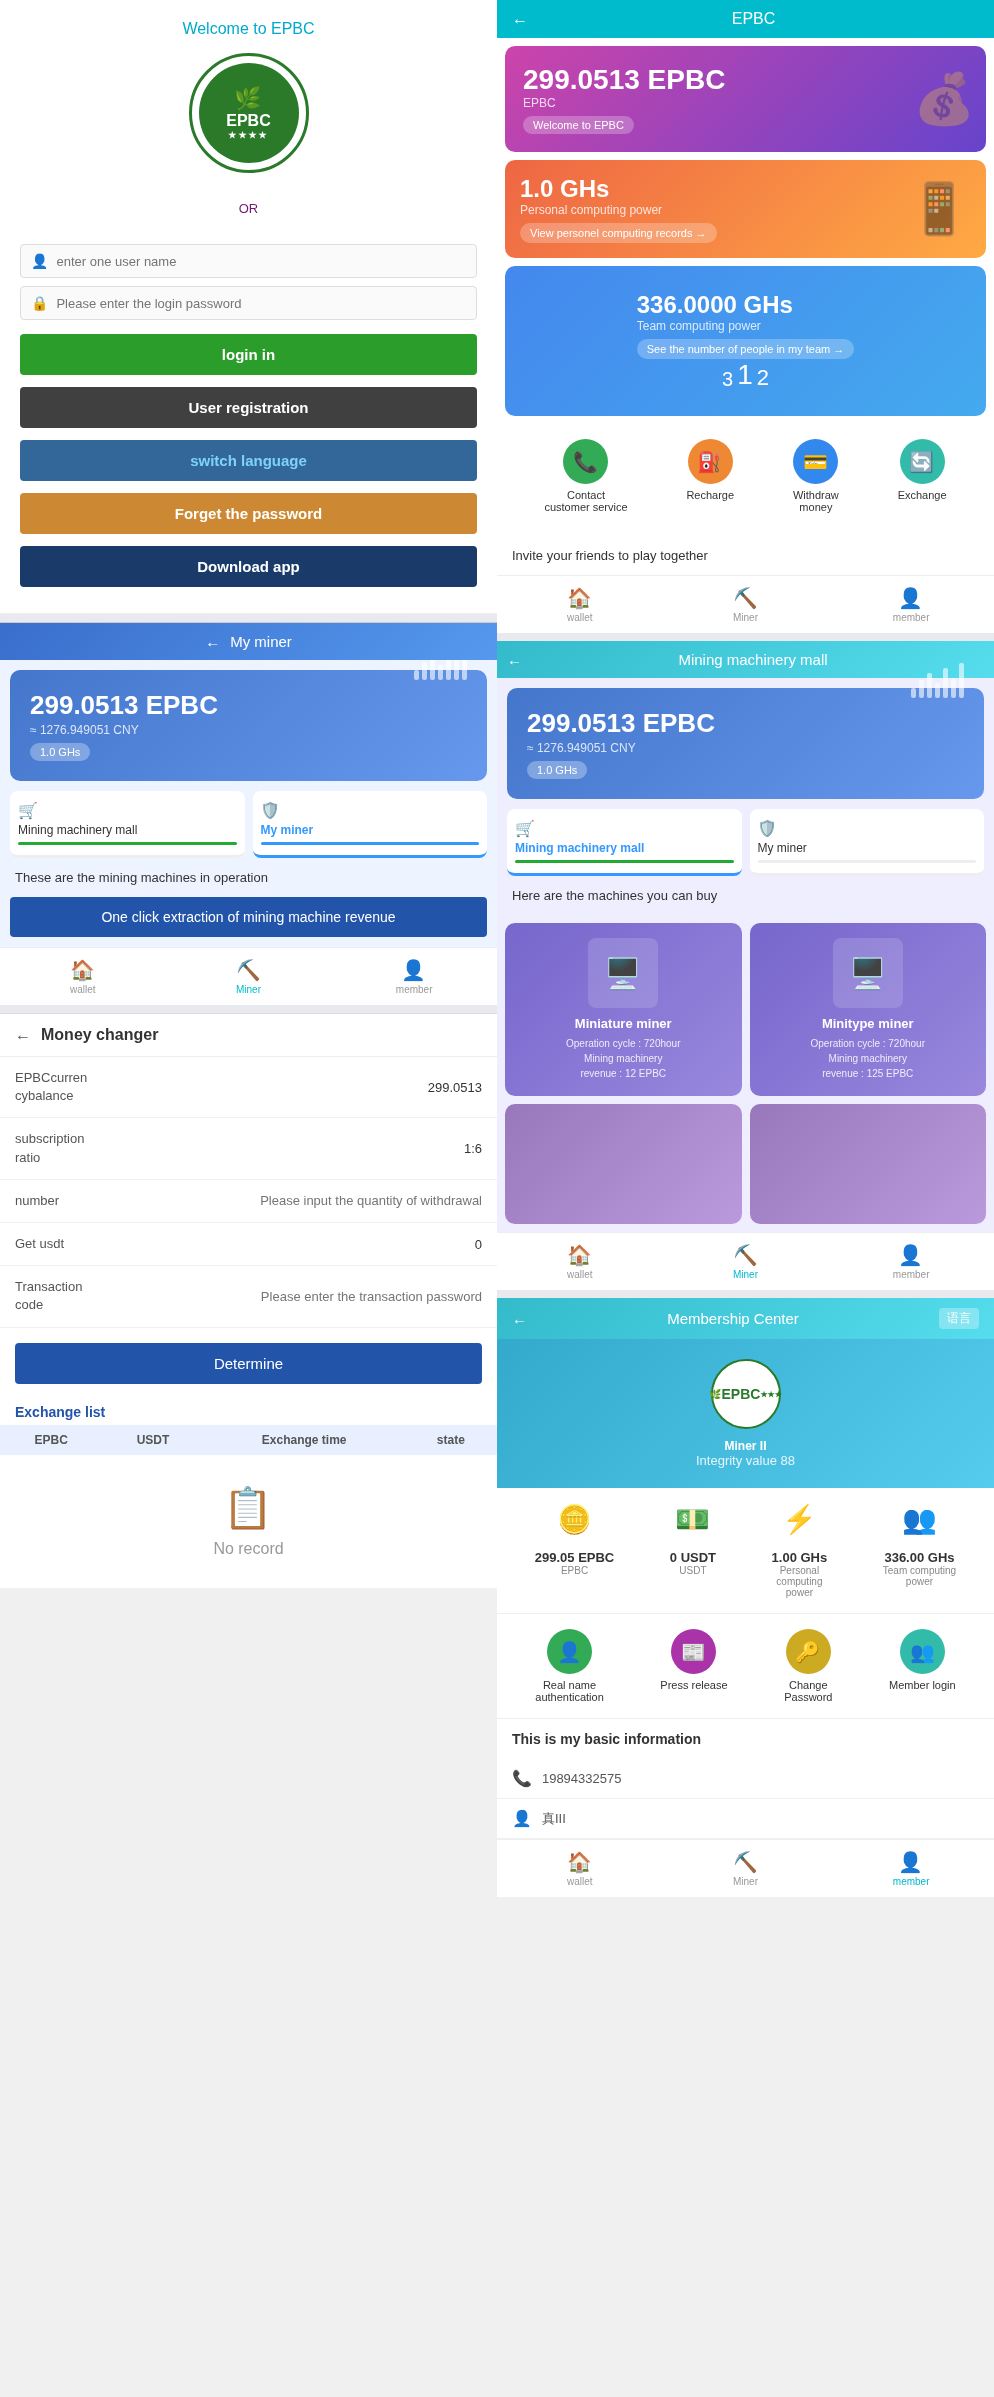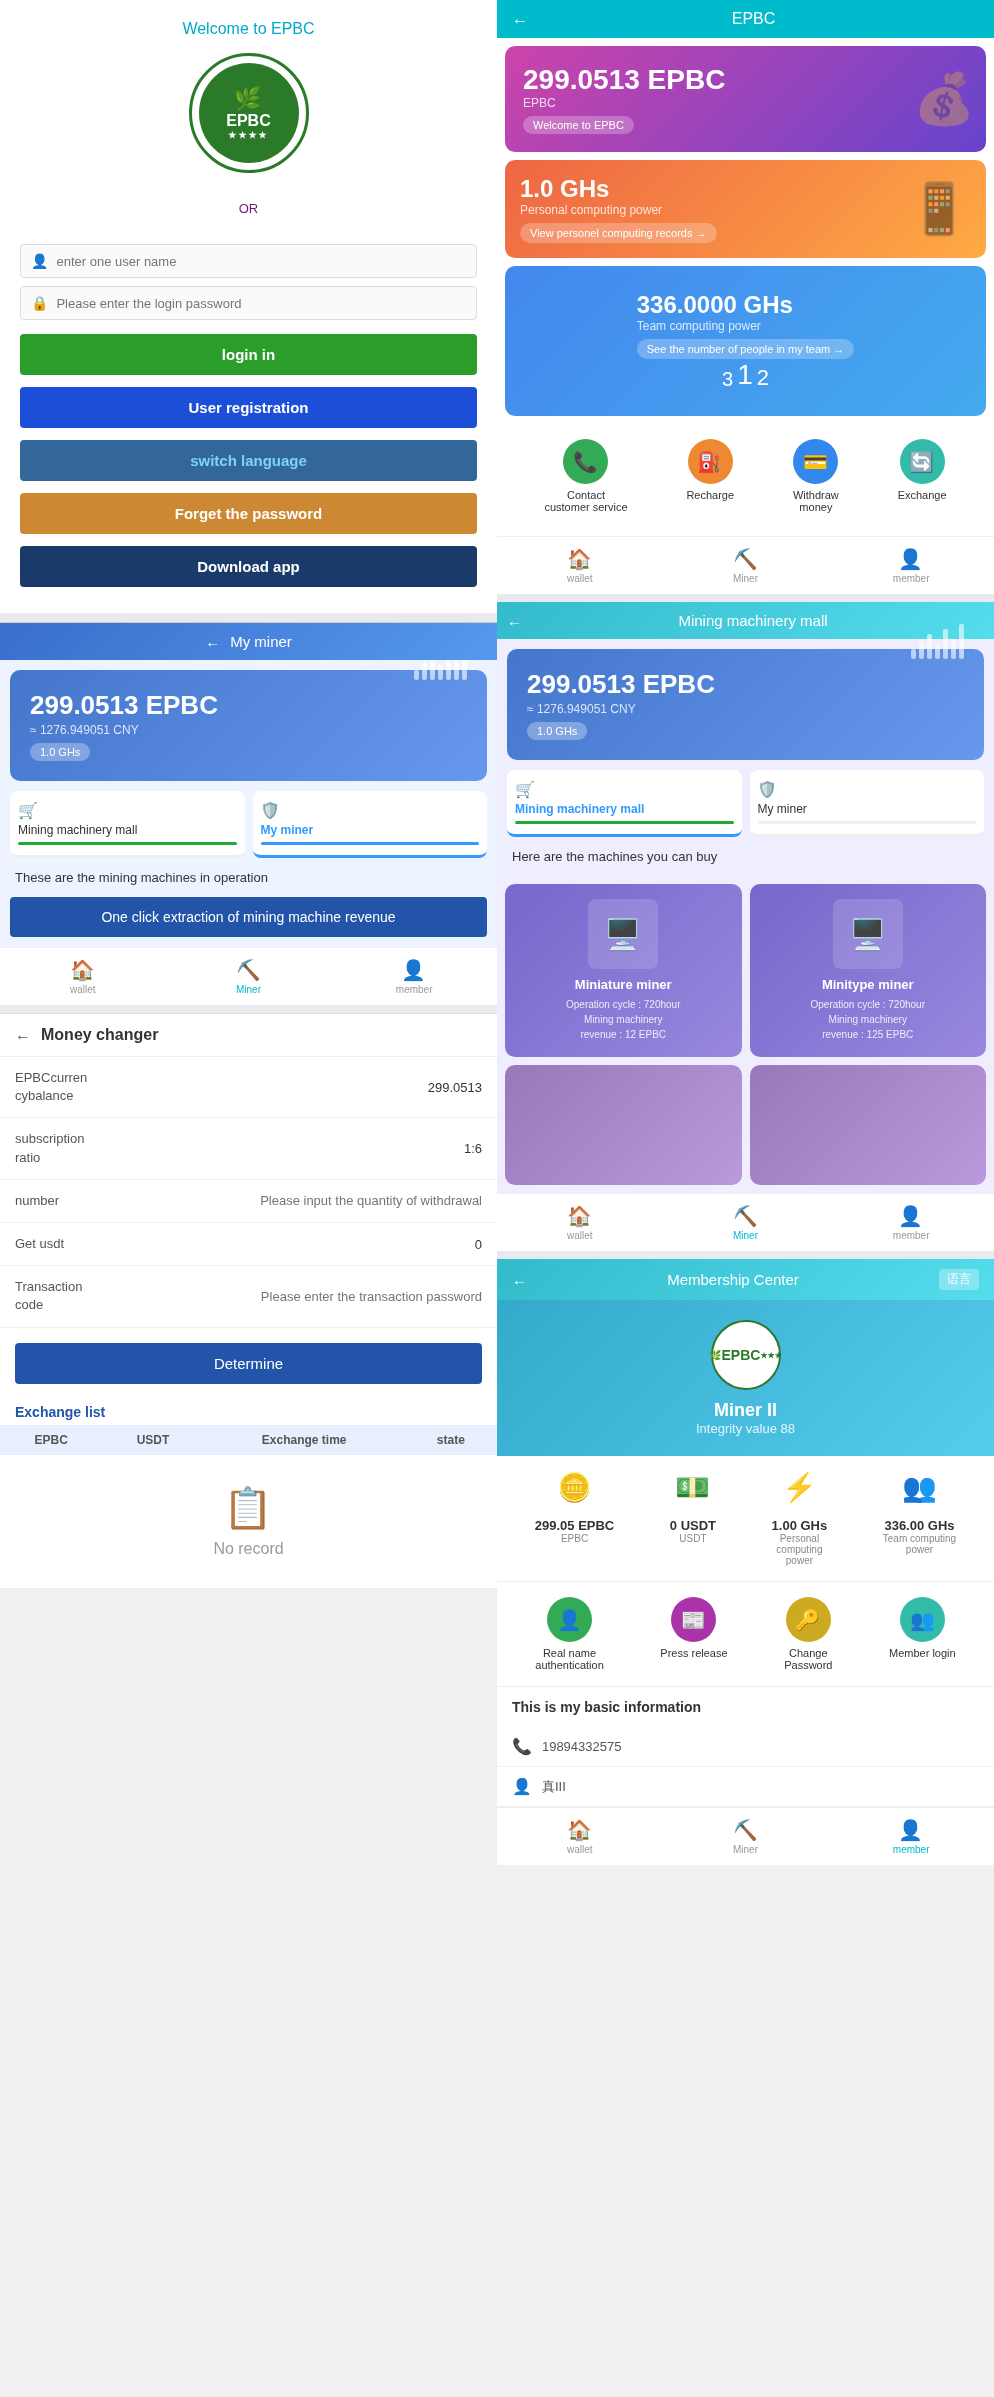--- a/index.html
+++ b/index.html
@@ -72,21 +72,21 @@
       width: 100%;
       padding: 12px;
       border: none;
       border-radius: 4px;
       font-size: 15px;
       cursor: pointer;
       margin: 6px 0;
       font-weight: bold;
     }
     .btn-green { background: #2a9d2a; color: #fff; }
-    .btn-red { background: #1d4ed8; color: #fff; }
+    .btn-red { background: #404040; color: #fff; }
     .btn-blue { background: #336699; color: #7dd3fc; }
     .btn-orange { background: #cc8833; color: #fff; }
     .btn-dark-blue { background: #1a3a6a; color: #fff; }
 
     
     .miner-section {
       background: #eef4ff;
       border-top: 1px solid #ccc;
     }
     .section-header {
@@ -463,21 +463,21 @@
       background: #fff;
       display: flex;
       align-items: center;
       justify-content: center;
       margin: 0 auto 10px;
       font-size: 20px;
       font-weight: bold;
       color: #2a7a2a;
       border: 2px solid #2a7a2a;
     }
-    .member-name { font-size: 18px; font-weight: bold; }
+    .member-name { font-size: 12px; font-weight: bold; }
     .member-integrity { font-size: 13px; opacity: 0.85; }
 
     .stats-row {
       display: flex;
       justify-content: space-around;
       padding: 15px 10px;
       background: #fff;
       border-bottom: 1px solid #eee;
     }
     .stat-item { text-align: center; font-size: 11px; color: #555; }
@@ -719,20 +719,21 @@
         <div class="action-item">
           <div class="action-icon-circle blue-circle">💳</div>
           <span>Withdraw<br>money</span>
         </div>
         <div class="action-item">
           <div class="action-icon-circle teal-circle">🔄</div>
           <span>Exchange</span>
         </div>
       </div>
 
+      <div class="invite-text">Invite your friends to play together</div>
 
       <div class="bottom-nav">
         <div class="nav-item">
           <div class="nav-icon">🏠</div>
           <span>wallet</span>
         </div>
         <div class="nav-item">
           <div class="nav-icon">⛏️</div>
           <span>Miner</span>
         </div>

